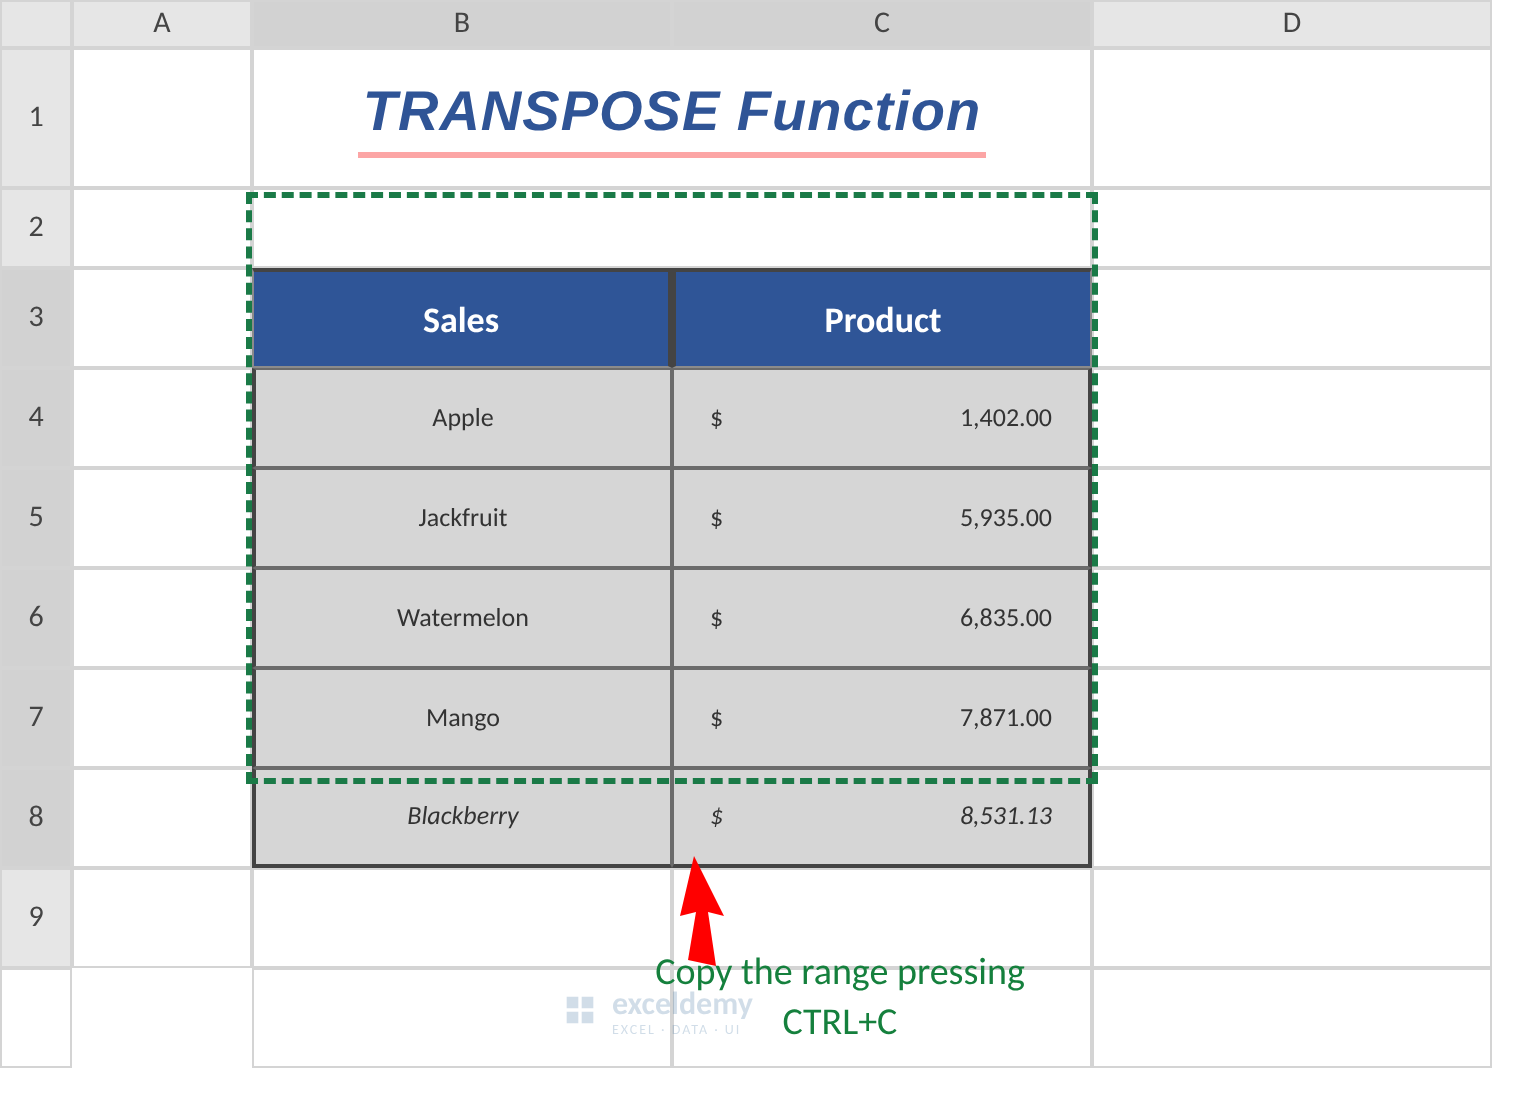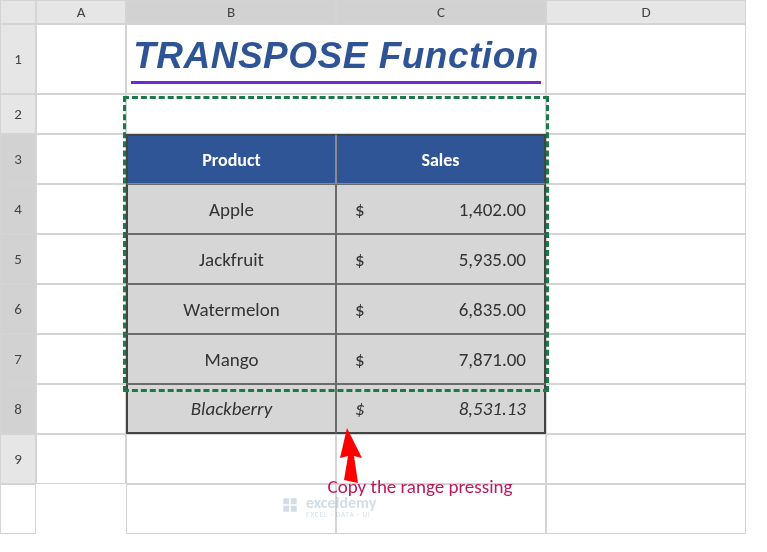--- a/index.html
+++ b/index.html
@@ -6,36 +6,36 @@
     body { font-family: Calibri, Arial, sans-serif; background: #fff; width: 767px; height: 552px; overflow: hidden; position: relative; }
     
     .sheet { display: grid; grid-template-columns: 36px 90px 210px 210px 200px; grid-template-rows: 24px 70px 40px 50px 50px 50px 50px 50px 50px 50px 50px; }
     
     .hdr { background: #e6e6e6; border: 1px solid #d4d4d4; display: flex; align-items: center; justify-content: center; font-size: 15px; color: #444; }
     .hdr.corner { background: #e6e6e6; }
     .hdr.sel { background: #d2d2d2; }
     .hdr.sel-col { background: #d2d2d2; }
     
     .title-wrap { grid-column: 3 / 5; grid-row: 2; display: flex; align-items: center; justify-content: center; border: 1px solid #d4d4d4; }
-    .title { font-family: 'Segoe UI', Arial, sans-serif; font-style: italic; font-weight: 700; font-size: 37px; color: #2f5496; border-bottom: 3px solid #6d28d9; padding: 0 2px 4px 2px; letter-spacing: 0.5px; }
+    .title { font-family: 'Segoe UI', Arial, sans-serif; font-style: italic; font-weight: 700; font-size: 28px; color: #2f5496; border-bottom: 3px solid #fca5a5; padding: 0 2px 4px 2px; letter-spacing: 0.5px; }
     .marq { position: absolute; left: -8px; top: -6px; right: -6px; bottom: 6px; border: 3px dashed #1a7a47; pointer-events: none; z-index: 5; }
     
     .tbl-hdr { background: #2f5597; color: #fff; font-weight: 700; font-size: 18px; border: 1px solid #8b8b8b; display: flex; align-items: center; justify-content: center; }
-    .tbl-cell { background: #d6d6d6; border: 1px solid #6b6b6b; display: flex; align-items: center; font-size: 19px; color: #333; padding: 0 18px; }
+    .tbl-cell { background: #d6d6d6; border: 1px solid #6b6b6b; display: flex; align-items: center; font-size: 13px; color: #333; padding: 0 18px; }
     .tbl-cell.center { justify-content: center; }
     .tbl-cell.money { justify-content: space-between; }
     .tbl-cell .cur { font-weight: 400; }
     .tbl-cell .val { font-weight: 400; }
     
     .thick-b { border-bottom: 2px solid #444; font-style: italic; }
     .thick-r { border-right: 2px solid #444; }
     .thick-t { border-top: 2px solid #444; }
     .thick-l { border-left: 2px solid #444; }
     
-    .annot { position: absolute; left: 290px; top: 475px; width: 260px; text-align: center; font-size: 19px; color: #be185d; line-height: 1.3; z-index: 20; }
+    .annot { position: absolute; left: 290px; top: 475px; width: 260px; text-align: center; font-size: 19px; color: #15803d; line-height: 1.3; z-index: 20; }
     .arrow { position: absolute; left: 332px; top: 428px; z-index: 20; }
     
     .wm { position: absolute; left: 280px; top: 495px; opacity: 0.25; font-size: 11px; color: #4a7ba6; z-index: 1; display: flex; gap: 6px; }
     .wm-logo { width: 20px; height: 20px; }
     .wm-txt { display: flex; flex-direction: column; line-height: 1; }
     .wm-main { font-size: 16px; font-weight: 600; }
     .wm-sub { font-size: 7px; letter-spacing: 1px; }
     
     .blank-row2 { grid-column: 3 / 5; grid-row: 3; border: 1px solid #d4d4d4; }
     .cell-a { border: 1px solid #d4d4d4; }
@@ -57,22 +57,22 @@
   </div>
   <div class="cell-a" style="grid-column:5;grid-row:2"></div>
 
   <div class="hdr">2</div>
   <div class="cell-a"></div>
   <div class="blank-row2"></div>
   <div class="cell-a" style="grid-column:5;grid-row:3"></div>
 
   <div class="hdr sel">3</div>
   <div class="cell-a"></div>
+  <div class="tbl-hdr thick-t thick-r">Sales</div>
   <div class="tbl-hdr thick-t thick-l">Product</div>
-  <div class="tbl-hdr thick-t thick-r">Sales</div>
   <div class="cell-a" style="grid-column:5;grid-row:4"></div>
 
   <div class="hdr sel">4</div>
   <div class="cell-a"></div>
   <div class="tbl-cell center thick-l">Apple</div>
   <div class="tbl-cell money thick-r">
       <span class="cur">$</span>
       <span class="val">1,402.00</span>
     </div>
   <div class="cell-a" style="grid-column:5;grid-row:5"></div>
@@ -126,20 +126,21 @@
 </div>
 
 <div class="marq" style="position:absolute; left:123px; top:96px; width:426px; height:296px;"></div>
 
 <svg class="arrow" width="40" height="60">
   <polygon points="15,0 30,30 22,28 26,55 12,52 16,28 8,30" fill="#ff0000"></polygon>
 </svg>
 
 <div class="annot">
   <div>Copy the range pressing</div>
+  <div>CTRL+C</div>
 </div>
 
 <div class="wm">
   <svg class="wm-logo" viewBox="0 0 24 24">
       <path d="M4 4h7v7H4zM13 4h7v7h-7zM4 13h7v7H4zM13 13h7v7h-7z" fill="#4a7ba6"></path>
     </svg>
   <div class="wm-txt">
     <span class="wm-main">exceldemy</span>
     <span class="wm-sub">EXCEL · DATA · UI</span>
   </div>

